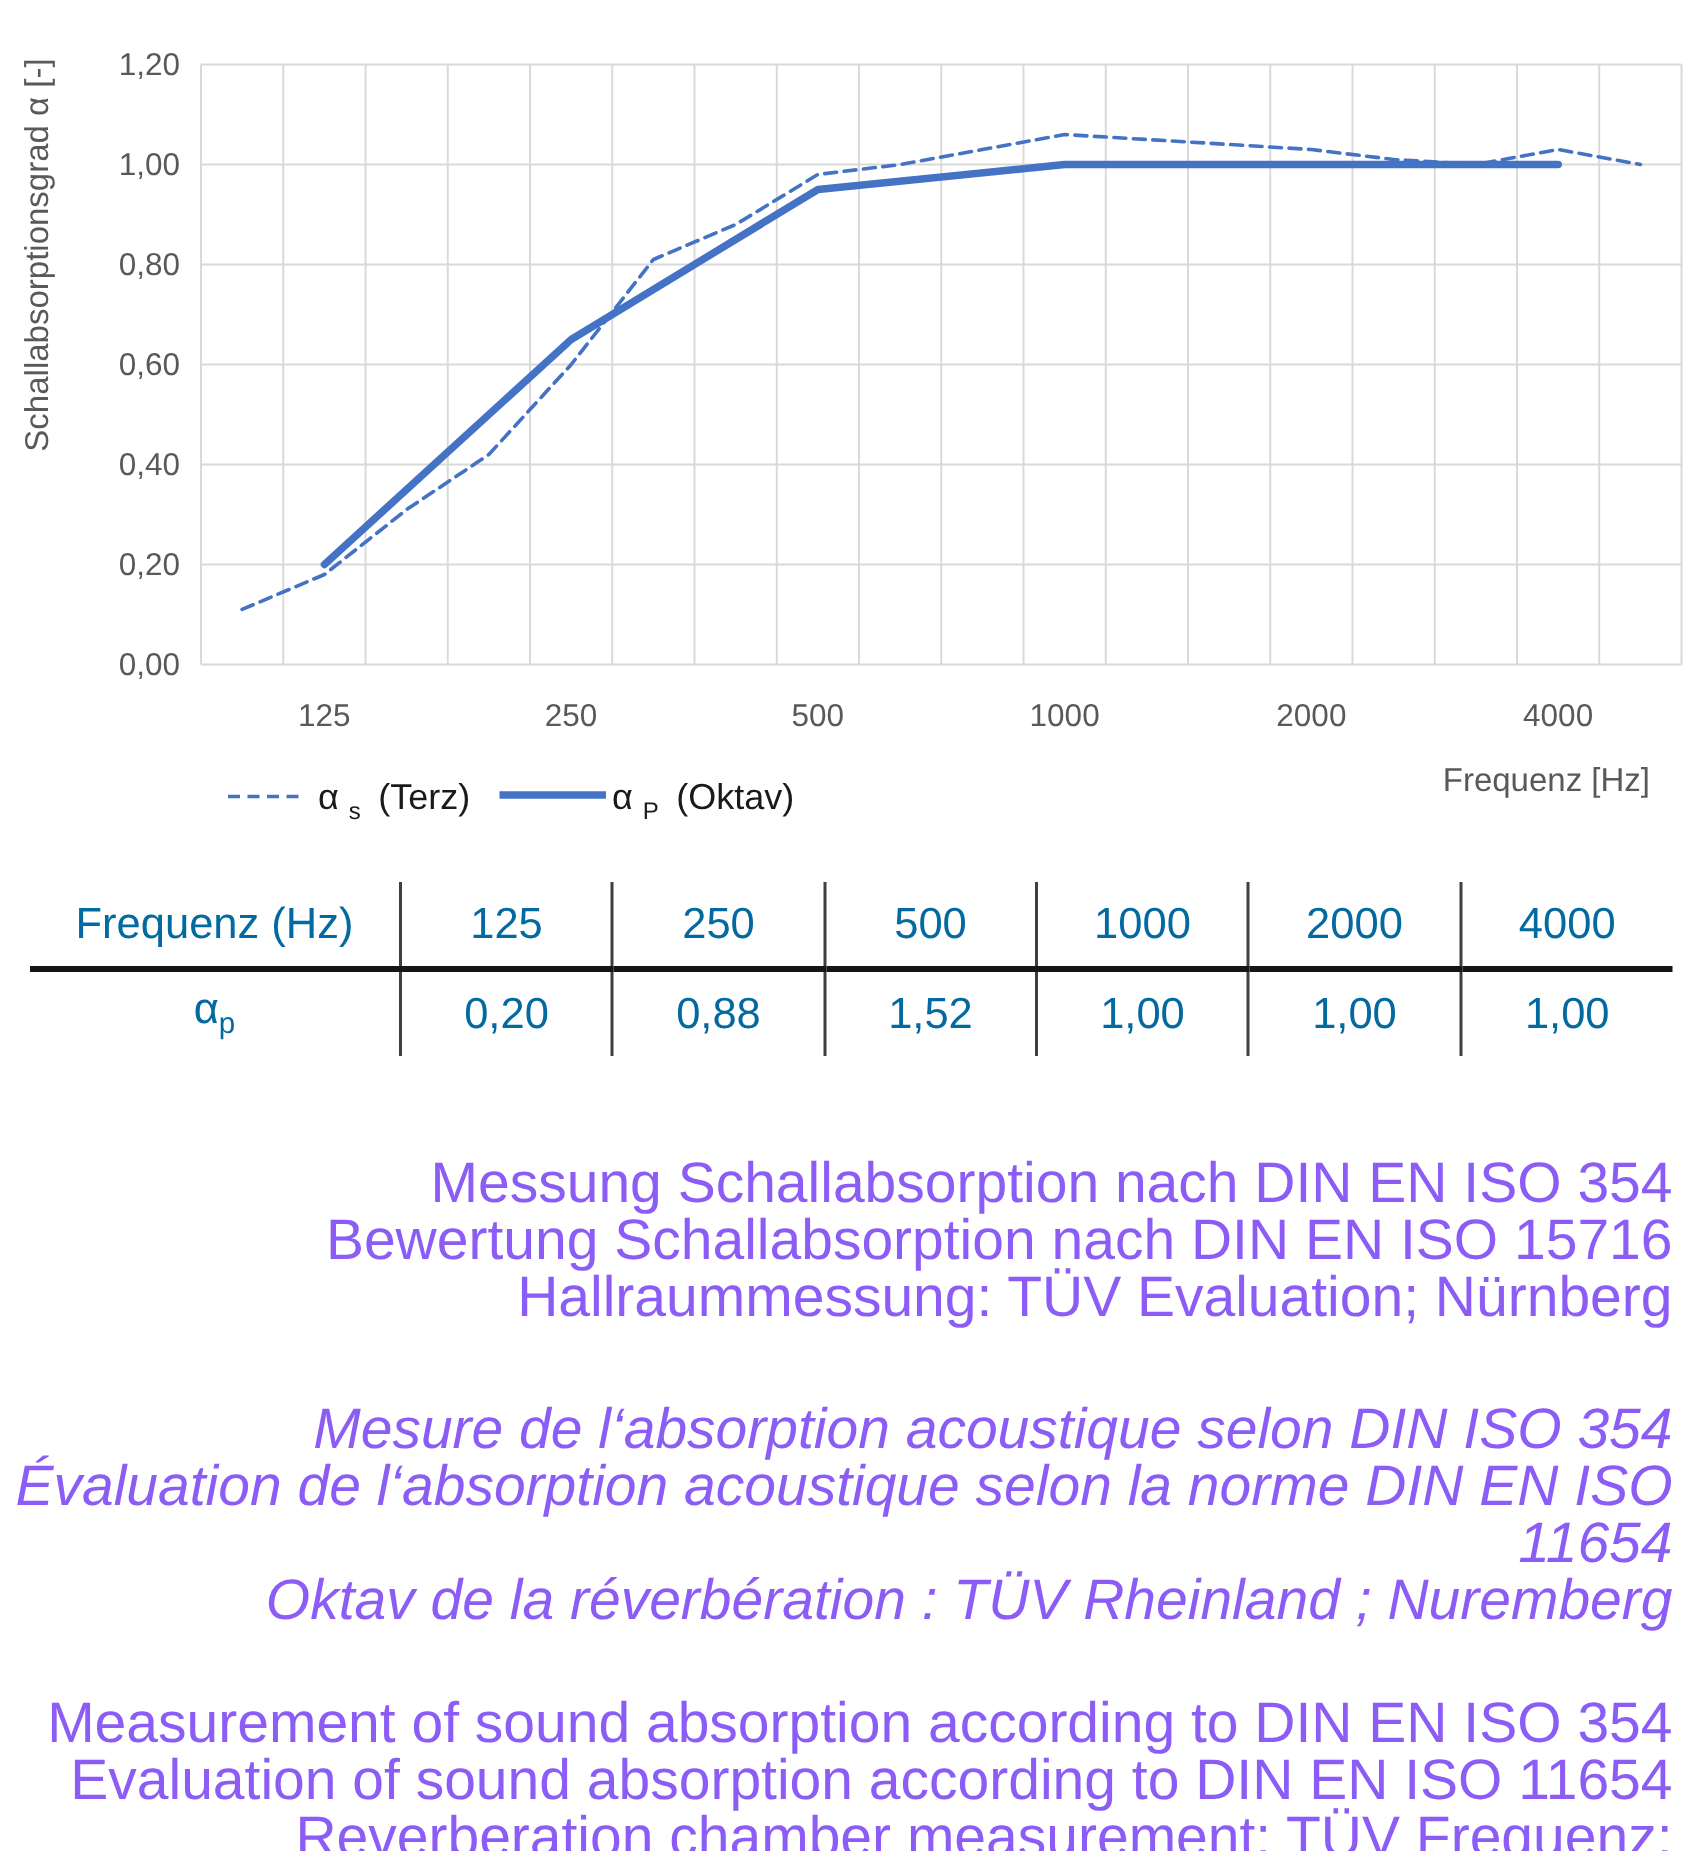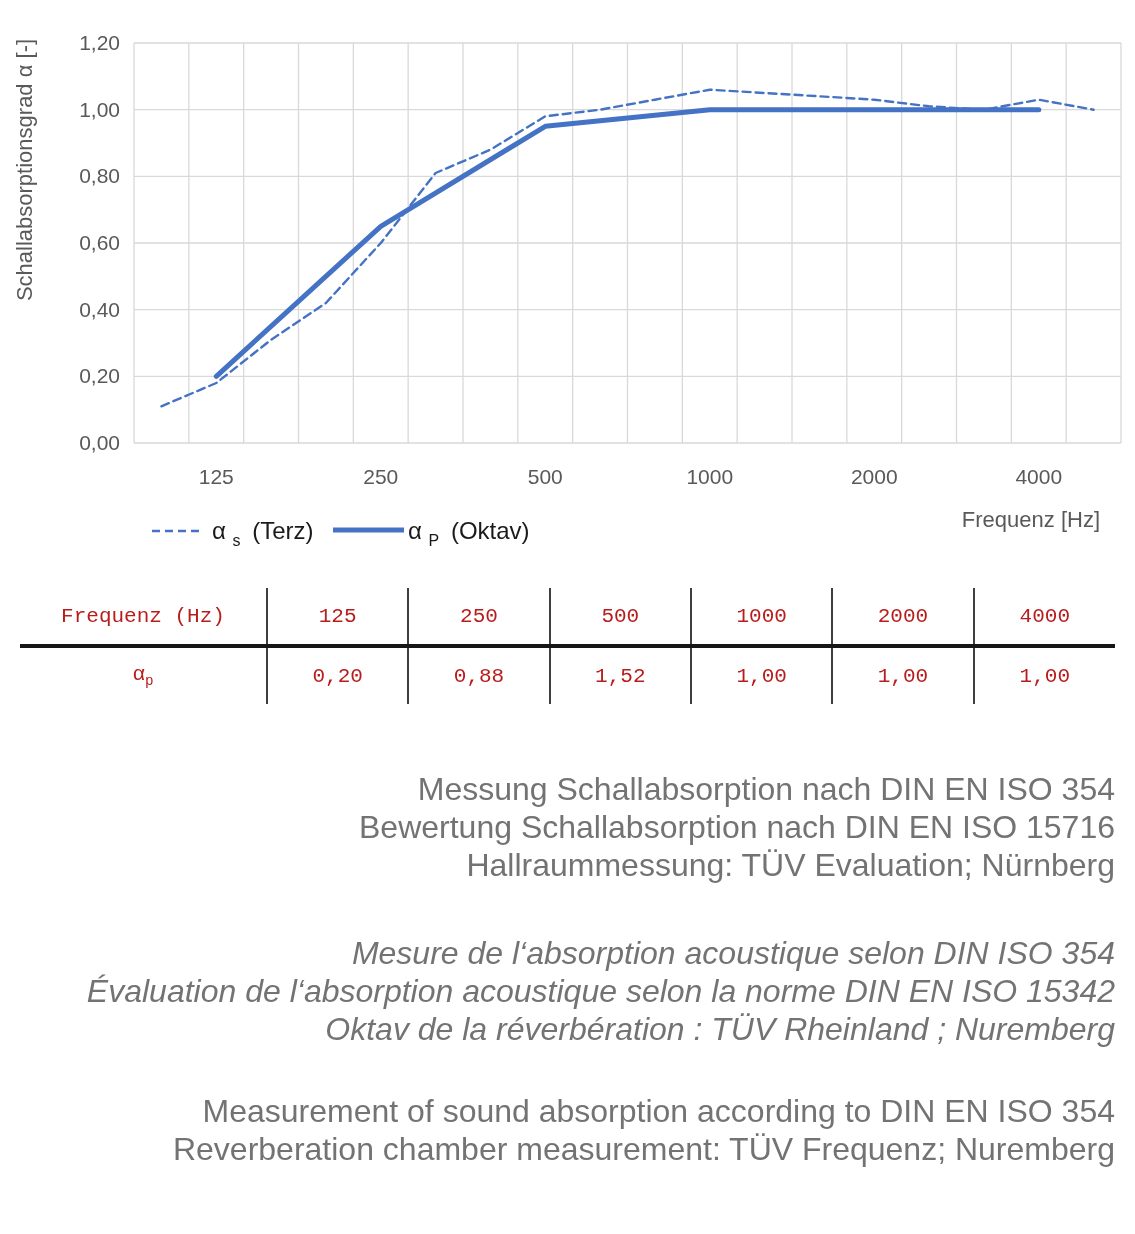--- a/index.html
+++ b/index.html
@@ -14,37 +14,36 @@
 
   .data-table{
     border-collapse:collapse;
     table-layout:fixed;
     width:1095px;
     margin:28px 20px 0 20px;
   }
   .data-table td{
     text-align:center;
     vertical-align:middle;
-    font-size:21px;
-    color:#b91c1c;
+    font-size:29px;
+    color:#0369a1;
     height:56px;
     padding:0;
-    font-family:Liberation Mono, monospace;
   }
   .data-table td.sep{border-right:2px solid #3f3f3f;}
   .data-table tr.header-row td{border-bottom:4px solid #161616;}
   .data-table td.col-label{width:246px;}
   .data-table sub{font-size:0.68em;}
 
   .notes{
     text-align:right;
     padding-right:20px;
-    font-size:32px;
+    font-size:38px;
     line-height:38px;
-    color:#737373;
+    color:#8b5cf6;
   }
   .notes-de{margin-top:66px;}
   .notes-fr{margin-top:50px;font-style:italic;}
   .notes-en{margin-top:44px;text-align:right;}
 </style>
 </head>
 <body>
 
 <div class="chart-section">
   <svg id="chart-svg" width="1135" height="560" viewBox="0 0 1135 560">
@@ -138,20 +137,21 @@
   </table>
 
 <div class="notes notes-de">
   <div>Messung Schallabsorption nach DIN EN ISO 354</div>
   <div>Bewertung Schallabsorption nach DIN EN ISO 15716</div>
   <div>Hallraummessung: TÜV Evaluation; Nürnberg</div>
 </div>
 
 <div class="notes notes-fr">
   <div>Mesure de l‘absorption acoustique selon DIN ISO 354</div>
-  <div>Évaluation de l‘absorption acoustique selon la norme DIN EN ISO 15342</div>
+  <div>Évaluation de l‘absorption acoustique selon la norme DIN EN ISO 11654</div>
   <div>Oktav de la réverbération : TÜV Rheinland ; Nuremberg</div>
 </div>
 
 <div class="notes notes-en">
   <div>Measurement of sound absorption according to DIN EN ISO 354</div>
+  <div>Evaluation of sound absorption according to DIN EN ISO 11654</div>
   <div>Reverberation chamber measurement: TÜV Frequenz; Nuremberg</div>
 </div>
 
 </body></html>

